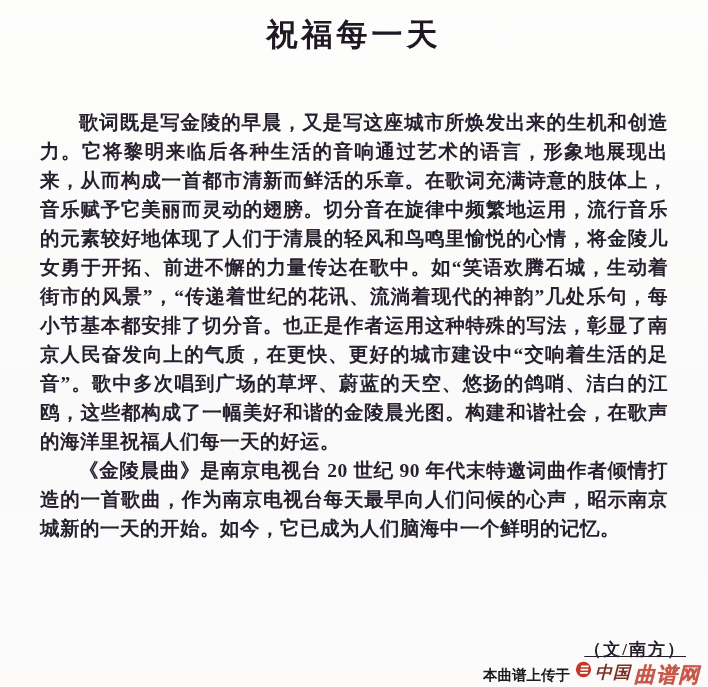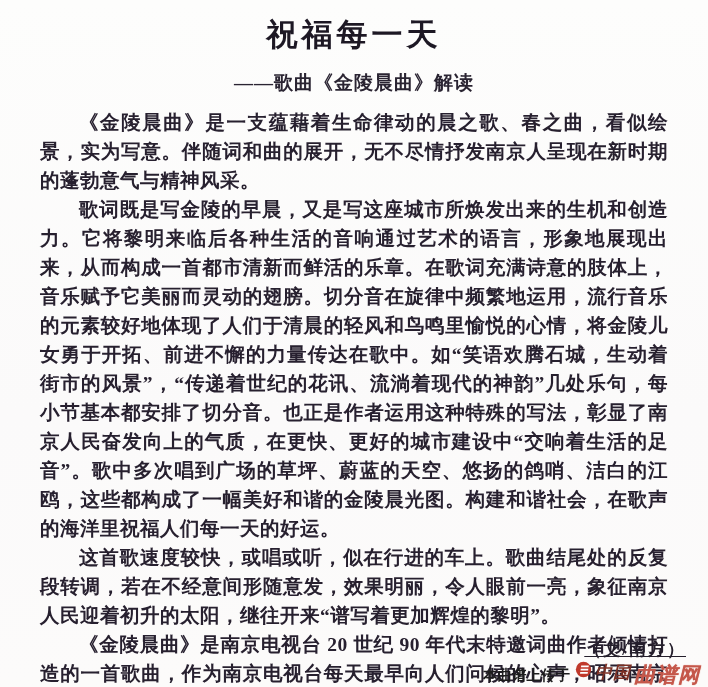--- a/index.html
+++ b/index.html
@@ -103,26 +103,23 @@
     text-shadow: 0 0 1px #d9766a;
   }
 </style>
 </head>
 <body>
 
 <div class="page">
 
   <h1 class="title">祝福每一天</h1>
 
-  <h2 class="subtitle">——歌曲《金陵晨曲》解读</h2>
 
   <div class="body">
-    <p>《金陵晨曲》是一支蕴藉着生命律动的晨之歌、春之曲，看似绘景，实为写意。伴随词和曲的展开，无不尽情抒发南京人呈现在新时期的蓬勃意气与精神风采。</p>
     <p>歌词既是写金陵的早晨，又是写这座城市所焕发出来的生机和创造力。它将黎明来临后各种生活的音响通过艺术的语言，形象地展现出来，从而构成一首都市清新而鲜活的乐章。在歌词充满诗意的肢体上，音乐赋予它美丽而灵动的翅膀。切分音在旋律中频繁地运用，流行音乐的元素较好地体现了人们于清晨的轻风和鸟鸣里愉悦的心情，将金陵儿女勇于开拓、前进不懈的力量传达在歌中。如“笑语欢腾石城，生动着街市的风景”，“传递着世纪的花讯、流淌着现代的神韵”几处乐句，每小节基本都安排了切分音。也正是作者运用这种特殊的写法，彰显了南京人民奋发向上的气质，在更快、更好的城市建设中“交响着生活的足音”。歌中多次唱到广场的草坪、蔚蓝的天空、悠扬的鸽哨、洁白的江鸥，这些都构成了一幅美好和谐的金陵晨光图。构建和谐社会，在歌声的海洋里祝福人们每一天的好运。</p>
-    <p>这首歌速度较快，或唱或听，似在行进的车上。歌曲结尾处的反复段转调，若在不经意间形随意发，效果明丽，令人眼前一亮，象征南京人民迎着初升的太阳，继往开来“谱写着更加辉煌的黎明”。</p>
     <p>《金陵晨曲》是南京电视台 20 世纪 90 年代末特邀词曲作者倾情打造的一首歌曲，作为南京电视台每天最早向人们问候的心声，昭示南京城新的一天的开始。如今，它已成为人们脑海中一个鲜明的记忆。</p>
   </div>
 
   <div class="byline">（文/南方）</div>
 
   <div class="footer">
     <span class="upload-note">本曲谱上传于</span>
     <span class="logo">
       <span class="logo-icon">
         <svg viewBox="0 0 20 20" width="17" height="17" aria-hidden="true">

